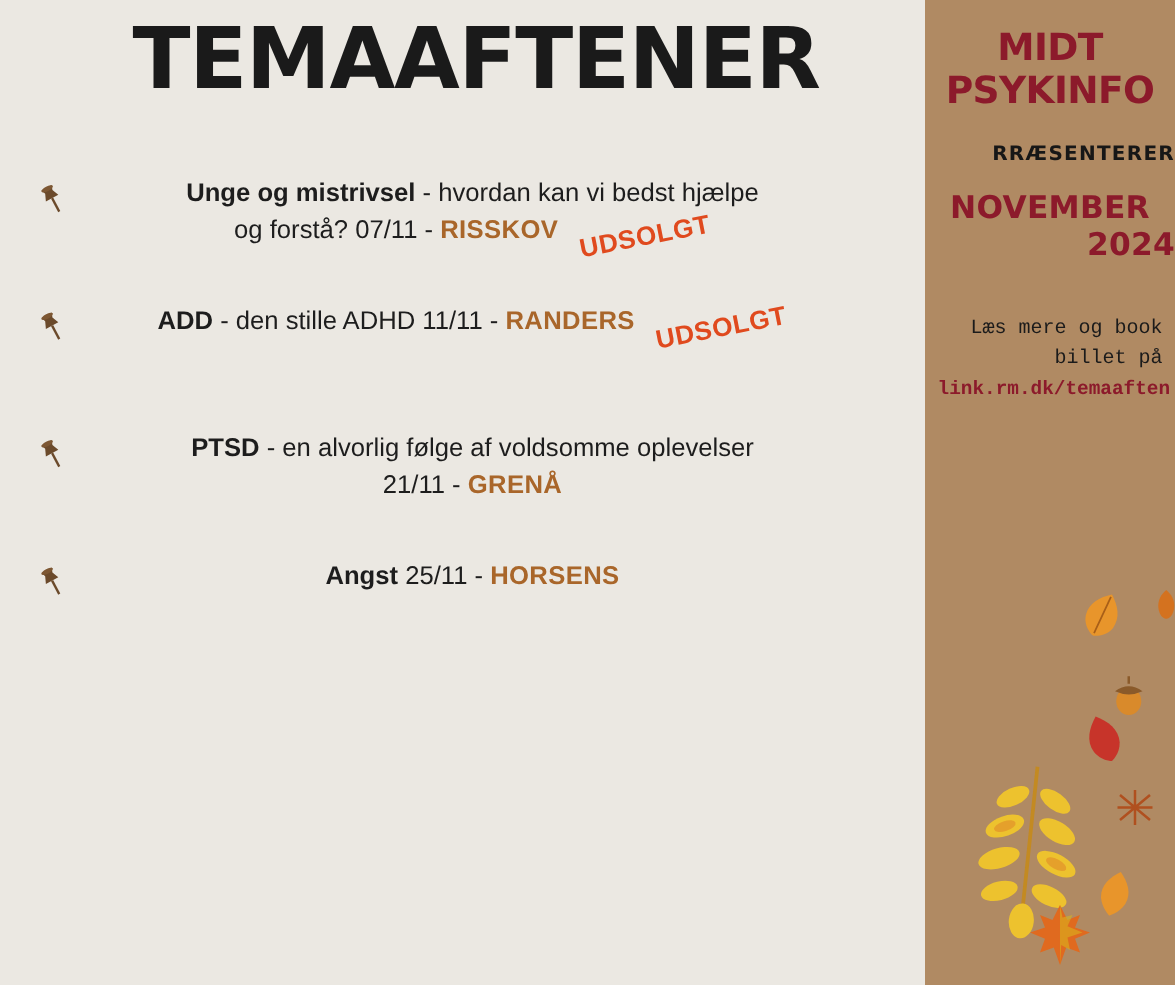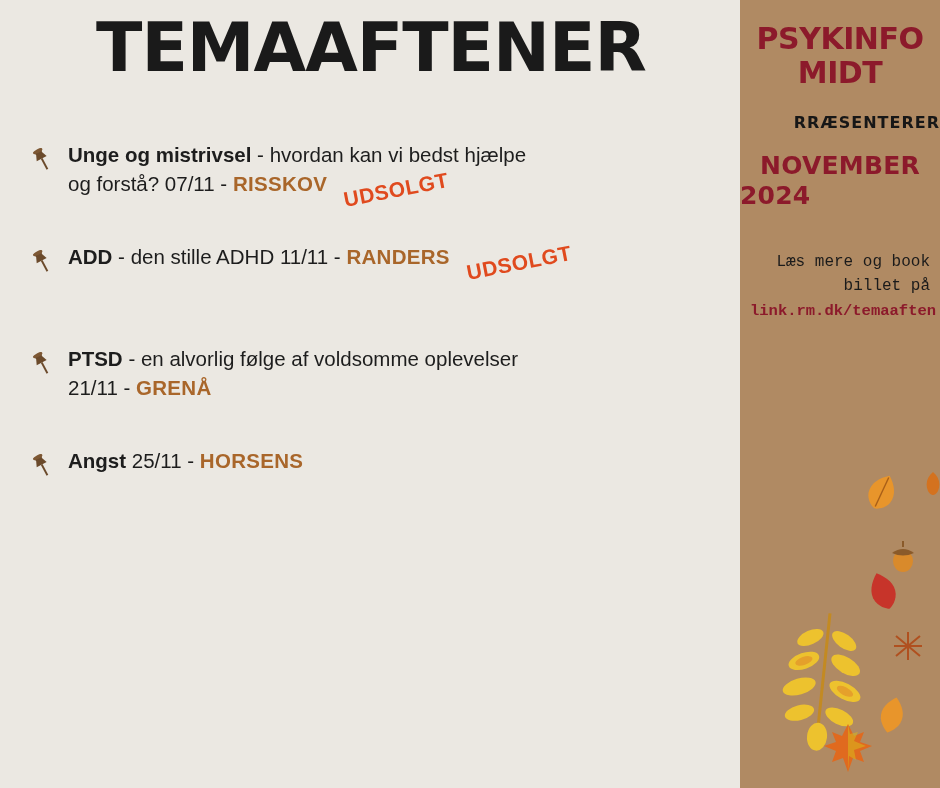--- a/index.html
+++ b/index.html
@@ -24,34 +24,35 @@
   .left {
     position: relative;
     width: 740px;
     height: 788px;
     background: #ebe8e2;
     box-sizing: border-box;
     padding: 0;
   }
   .poster-title {
     position: absolute;
-    left: 96px;
+    left: 106px;
     top: 8px;
     font-family: "DejaVu Sans", sans-serif;
     font-weight: 700;
     font-size: 68px;
     letter-spacing: -1px;
     color: #1a1a1a;
     white-space: nowrap;
   }
   .events {
     position: absolute;
     top: 140px;
     left: 0;
     width: 840px;
+    text-align: center;
   }
   .event {
     position: relative;
     min-height: 60px;
     padding-left: 68px;
     margin-bottom: 42px;
   }
   .pin-icon {
     position: absolute;
     left: 28px;
@@ -122,21 +123,21 @@
     text-align: center;
     font-family: "DejaVu Sans", sans-serif;
     font-weight: 700;
     font-size: 25px;
     line-height: 1.2;
     color: #8c1a2b;
     margin-top: 19px;
     letter-spacing: 0.2px;
   }
   .year {
-    text-align: left;
+    text-align: right;
     font-family: "DejaVu Sans", sans-serif;
     font-weight: 700;
     font-size: 25px;
     color: #8c1a2b;
     letter-spacing: 0.2px;
   }
   .book-info {
     text-align: right;
     font-family: Liberation Mono, monospace;
     font-size: 16px;
@@ -232,22 +233,22 @@
         <div class="event-text">
           <b>Angst</b><span> 25/11 - </span><span class="city">HORSENS</span>
         </div>
       </div>
 
     </div>
   </div>
 
   <div class="right">
     <div class="brand">
+      <div>MIDT</div>
       <div>PSYKINFO</div>
-      <div>MIDT</div>
     </div>
     <div class="presents">RRÆSENTERER</div>
     <div class="month">NOVEMBER</div>
     <div class="year">2024</div>
 
     <div class="book-info">
       <div>Læs mere og book</div>
       <div>billet på</div>
       <a class="book-link" href="#">link.rm.dk/temaaften</a>
     </div>

